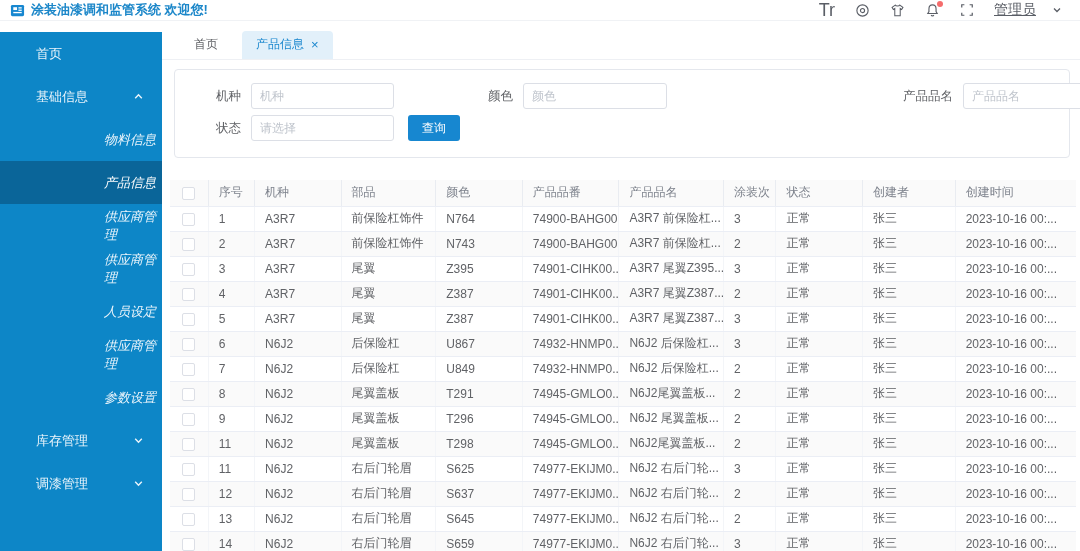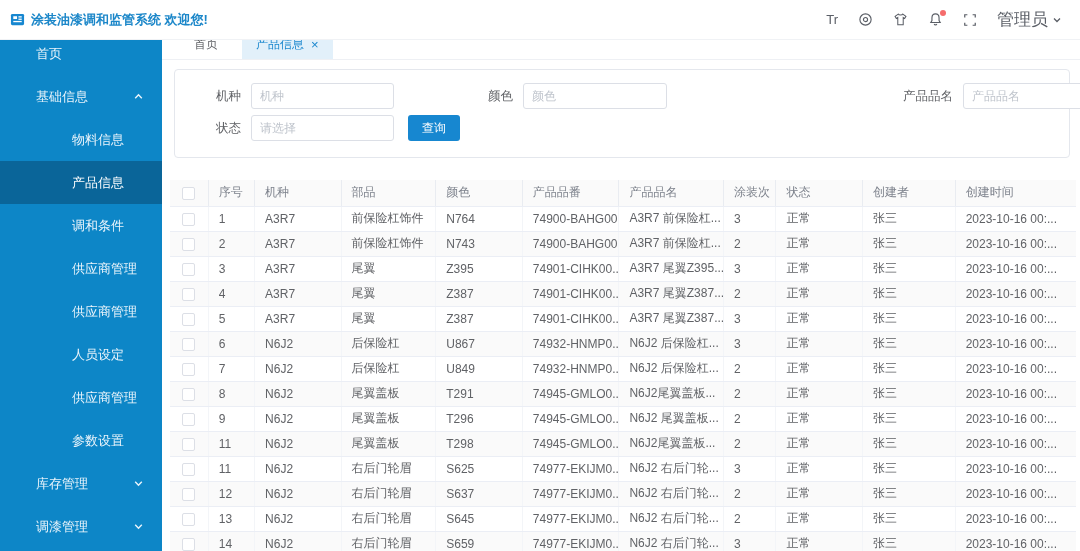--- a/index.html
+++ b/index.html
@@ -1,36 +1,36 @@
 <!DOCTYPE html>
 <html style="--accent: #1787d0; --sidebar-bg: #0d86c7; --sidebar-active-bg: #0a6599; --tab-active-bg: #e2f0fa; --tab-active-text: #1a87ce; --header-title: #1c87c9; --notification-dot: #f56c6c; --text: #606266; --stripe: #fafafa;"><head>
 <meta charset="utf-8">
 <style>
   * { margin:0; padding:0; box-sizing:border-box; }
   html,body { width:1080px; height:551px; overflow:hidden; }
   body { font-family:"Liberation Sans","DejaVu Sans",sans-serif; font-size:12px; color:var(--text,#606266); background:#fff; }
   .app { position:relative; width:1080px; height:551px; }
 
   
-  .topbar { position:absolute; top:0; left:0; width:1080px; height:40px; background:#fff;
+  .topbar { position:absolute; top:0; left:0; width:1080px; height:21px; background:#fff;
             display:flex; align-items:center; justify-content:space-between; border-bottom:1px solid #f0f2f5; z-index:5;text-align:center; }
   .brand { display:flex; align-items:center; gap:6px; padding-left:10px; }
   .logo { display:inline-flex; }
   .title { color:var(--header-title,#1c87c9); font-size:13px; font-weight:bold; }
   .top-actions { display:flex; align-items:center; gap:20px; padding-right:18px; color:#5a5e66; }
   .icon { display:inline-flex; position:relative; cursor:pointer; }
-  .icon-text { font-size:13px; cursor:pointer; letter-spacing:0; }
+  .icon-text { font-size:18px; cursor:pointer; letter-spacing:0; }
   .dot { position:absolute; top:-2px; right:-3px; width:6px; height:6px; border-radius:50%; background:var(--notification-dot,#f56c6c); }
-  .user { display:flex; align-items:center; gap:4px; cursor:pointer; font-size:17px; }
+  .user { display:flex; align-items:center; gap:16px; cursor:pointer; font-size:14px;text-decoration:underline; }
 
   
   .sidebar { position:absolute; top:32px; left:0; width:162px; height:519px; background:var(--sidebar-bg,#0d86c7); }
   .side-item { height:43px; display:flex; align-items:center; color:#eaf4fb; font-size:13px; cursor:pointer; position:relative; }
   .side-item.lv1 { padding-left:36px; }
-  .side-item.lv2 { padding-left:72px; }
+  .side-item.lv2 { padding-left:104px;font-style:italic; }
   .side-item.active { background:var(--sidebar-active-bg,#0a6599); color:#fff; }
   .side-chev { position:absolute; right:18px; display:inline-flex; }
   .side-chev.up svg { transform:rotate(180deg); }
 
   
   .main { position:absolute; top:32px; left:162px; width:918px; height:519px; background:#fff; }
   .tabbar { height:28px; display:flex; align-items:flex-end; gap:14px; padding-left:22px; border-bottom:1px solid #eef0f4; background:#fff; }
   .tab { font-size:12px; color:#606266; padding:5px 10px 6px; cursor:pointer; }
   .tab.active { background:var(--tab-active-bg,#e2f0fa); color:var(--tab-active-text,#1a87ce); border-radius:4px 4px 0 0; display:flex; align-items:center; gap:7px; padding:5px 14px 6px; }
   .tab .close { font-size:13px; line-height:1; cursor:pointer; }
@@ -141,24 +141,20 @@
             <polyline points="2,3.5 5,6.5 8,3.5"></polyline>
           </svg>
       </span>
     </div>
       <div class="side-item lv2">
       <span class="side-label">物料信息</span>
 
     </div>
       <div class="side-item lv2 active">
       <span class="side-label">产品信息</span>
-
-    </div>
-      <div class="side-item lv2">
-      <span class="side-label">调和条件</span>
 
     </div>
       <div class="side-item lv2">
       <span class="side-label">供应商管理</span>
 
     </div>
       <div class="side-item lv2">
       <span class="side-label">供应商管理</span>
 
     </div>

